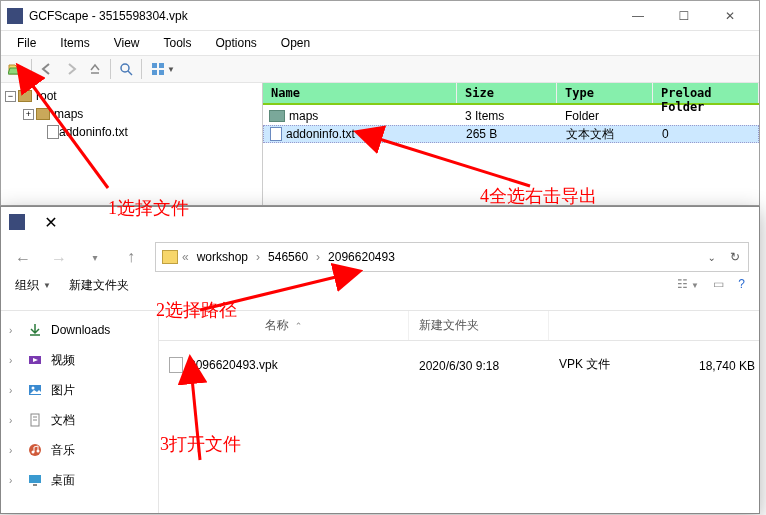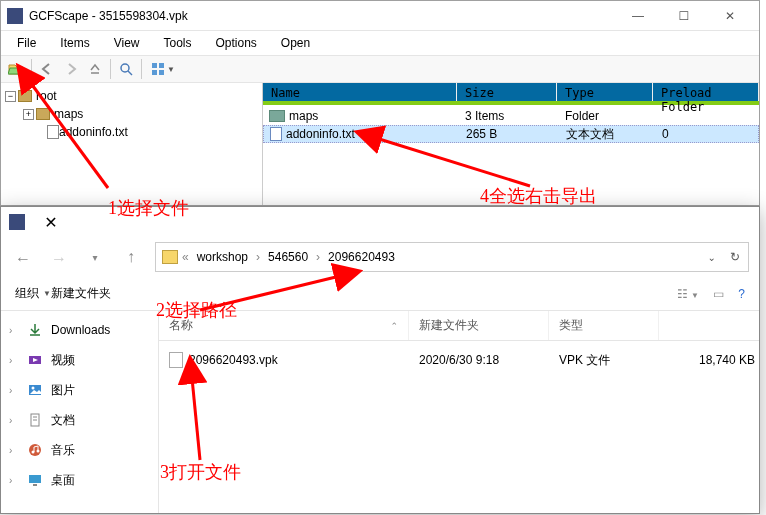--- a/index.html
+++ b/index.html
@@ -24,56 +24,56 @@
   .gcf-tree { width: 262px; border-right: 1px solid #ccc; padding: 4px 4px; font-family: "SimSun", monospace; overflow: hidden; }
   .tree-row { display: flex; align-items: center; height: 18px; white-space: nowrap; }
   .tree-toggle { width: 11px; height: 11px; border: 1px solid #888; display: flex; align-items: center; justify-content: center; font-size: 9px; line-height: 1; margin-right: 2px; }
   .tree-icon { width: 14px; height: 12px; margin-right: 4px; }
   .folder-ico { background: #c9a85a; border: 1px solid #a08030; }
   .file-ico { width: 12px; height: 14px; background: #fff; border: 1px solid #888; position: relative; }
   .tree-indent1 { padding-left: 18px; }
   .tree-indent2 { padding-left: 42px; }
 
   .gcf-list { flex: 1; position: relative; }
-  .gcf-listhead { display: flex; height: 22px; background: #0369a1; border-bottom: 4px solid #84cc16; }
+  .gcf-listhead { display: flex; height: 22px; background: #86efac; border-bottom: 2px solid #84cc16; font-weight: bold; }
   .gcf-col { padding: 3px 8px; border-right: 1px solid #eee; font-family: "SimSun", monospace; }
   .gcf-listbody { padding: 2px 0; }
   .gcf-row { display: flex; height: 18px; align-items: center; font-family: "SimSun", monospace; }
   .gcf-row.selected { background: #cce8ff; border: 1px dotted #99c; }
   .cell-name { display: flex; align-items: center; gap: 4px; padding-left: 6px; }
 
   
   .open-dlg { position: absolute; top: 206px; left: 0; width: 760px; height: 308px; background: #fff; border: 1px solid #888; box-shadow: 0 5px 20px rgba(0,0,0,0.3); }
   .dlg-title { height: 30px; display: flex; align-items: center; padding: 0 8px; background: #fff; }
   .dlg-titleicon { width: 16px; height: 16px; background: #3a4a7a; margin-right: 6px; }
   .dlg-titletxt { flex: 1; }
   .dlg-close { width: 40px; height: 28px; display:flex; align-items:center; justify-content:center; font-size: 16px; }
 
   .dlg-nav { height: 40px; display: flex; align-items: center; gap: 12px; padding: 0 10px; }
   .nav-arrow { width: 24px; height:24px; display:flex; align-items:center; justify-content:center; color:#888; font-size:16px; }
   .nav-path { flex: 1; height: 30px; border: 1px solid #ccc; display: flex; align-items: center; padding: 0 6px; gap: 4px; position:relative; }
   .nav-crumb { padding: 2px 4px; }
   .nav-sep { color:#888; }
   .nav-search { width: 190px; height: 30px; border: 1px solid #ccc; display: flex; align-items: center; padding: 0 6px; gap: 6px; color: #888; }
 
-  .dlg-toolbar { height: 34px; display: flex; align-items: center; padding: 0 14px; border-bottom: 1px solid #e5e5e5; }
+  .dlg-toolbar { height: 34px; display: flex; align-items: flex-start; gap: 18px; padding: 0 14px; border-bottom: 1px solid #e5e5e5; }
   .dlg-tb-item { display:flex; align-items:center; gap:4px; }
   .dlg-tb-right { margin-left: auto; display:flex; gap:14px; color:#888; font-size:14px; }
 
   .dlg-body { display: flex; height: calc(100% - 104px); }
   .dlg-side { width: 158px; border-right: 1px solid #e5e5e5; padding: 4px 0; }
   .side-item { height: 30px; display:flex; align-items:center; gap:8px; padding: 0 8px; }
   .side-chev { color:#888; font-size:10px; width:10px; }
   .side-ico { width: 16px; height: 16px; display:flex; align-items:center; justify-content:center; }
 
   .dlg-files { flex:1; }
   .dlg-files-head { display:flex; height: 30px; border-bottom:1px solid #e5e5e5; }
   .dlg-fcol { padding: 6px 10px; color:#555; border-right:1px solid #f0f0f0; display:flex; align-items:center; gap:6px; }
   .dlg-files-body { padding: 6px 0; }
-  .dlg-frow { display:flex; height: 26px; align-items:center; }
+  .dlg-frow { display:flex; height: 26px; align-items:flex-end; }
   .f-name { display:flex; align-items:center; gap:6px; padding-left:10px; }
   .gray-file-ico { width:14px; height:16px; border:1px solid #aaa; background:#fff; position:relative; }
 
   
   .anno-svg { position:absolute; top:0; left:0; pointer-events:none; }
   .anno-text { position:absolute; color:#ff0000; font-size:18px; font-family:"Microsoft YaHei"; pointer-events:none; }
 </style>
 </head>
 <body>
 
@@ -289,26 +289,25 @@
               <rect x="1" y="2" width="12" height="8" fill="#3a9ad0"></rect>
               <rect x="5" y="11" width="4" height="2" fill="#888"></rect>
             </svg>
           </span>
         <span>桌面</span>
       </div>
     </div>
 
     <div class="dlg-files">
       <div class="dlg-files-head">
-        <div class="dlg-fcol" style="width:250px;justify-content:space-between">
+        <div class="dlg-fcol" style="width:250px;justify-content:center">
           <span>名称</span>
           <span style="font-size:9px;color:#888">⌃</span>
         </div>
         <div class="dlg-fcol" style="width:140px">新建文件夹</div>
-        <div class="dlg-fcol" style="width:110px">类型</div>
       </div>
       <div class="dlg-files-body">
         <div class="dlg-frow">
           <div class="f-name" style="width:250px">
             <span class="gray-file-ico"></span>
             <span>2096620493.vpk</span>
           </div>
           <div style="width:140px;padding-left:10px">2020/6/30 9:18</div>
           <div style="width:110px;padding-left:10px">VPK 文件</div>
           <div style="flex:1;text-align:right;padding-right:4px">18,740 KB</div>
@@ -330,13 +329,13 @@
   <line x1="530" y1="186" x2="376" y2="138" stroke="#ff0000" stroke-width="3" marker-end="url(#ah)"></line>
 
   <line x1="200" y1="310" x2="340" y2="276" stroke="#ff0000" stroke-width="3" marker-end="url(#ah)"></line>
 
   <line x1="200" y1="460" x2="192" y2="378" stroke="#ff0000" stroke-width="3" marker-end="url(#ah)"></line>
 </svg>
 
 <div class="anno-text" style="left:108px; top:196px">1选择文件</div>
 <div class="anno-text" style="left:480px; top:184px">4全选右击导出</div>
 <div class="anno-text" style="left:156px; top:298px">2选择路径</div>
-<div class="anno-text" style="left:160px; top:460px">3打开文件</div>
+<div class="anno-text" style="left:160px; top:432px">3打开文件</div>
 
 </body></html>

